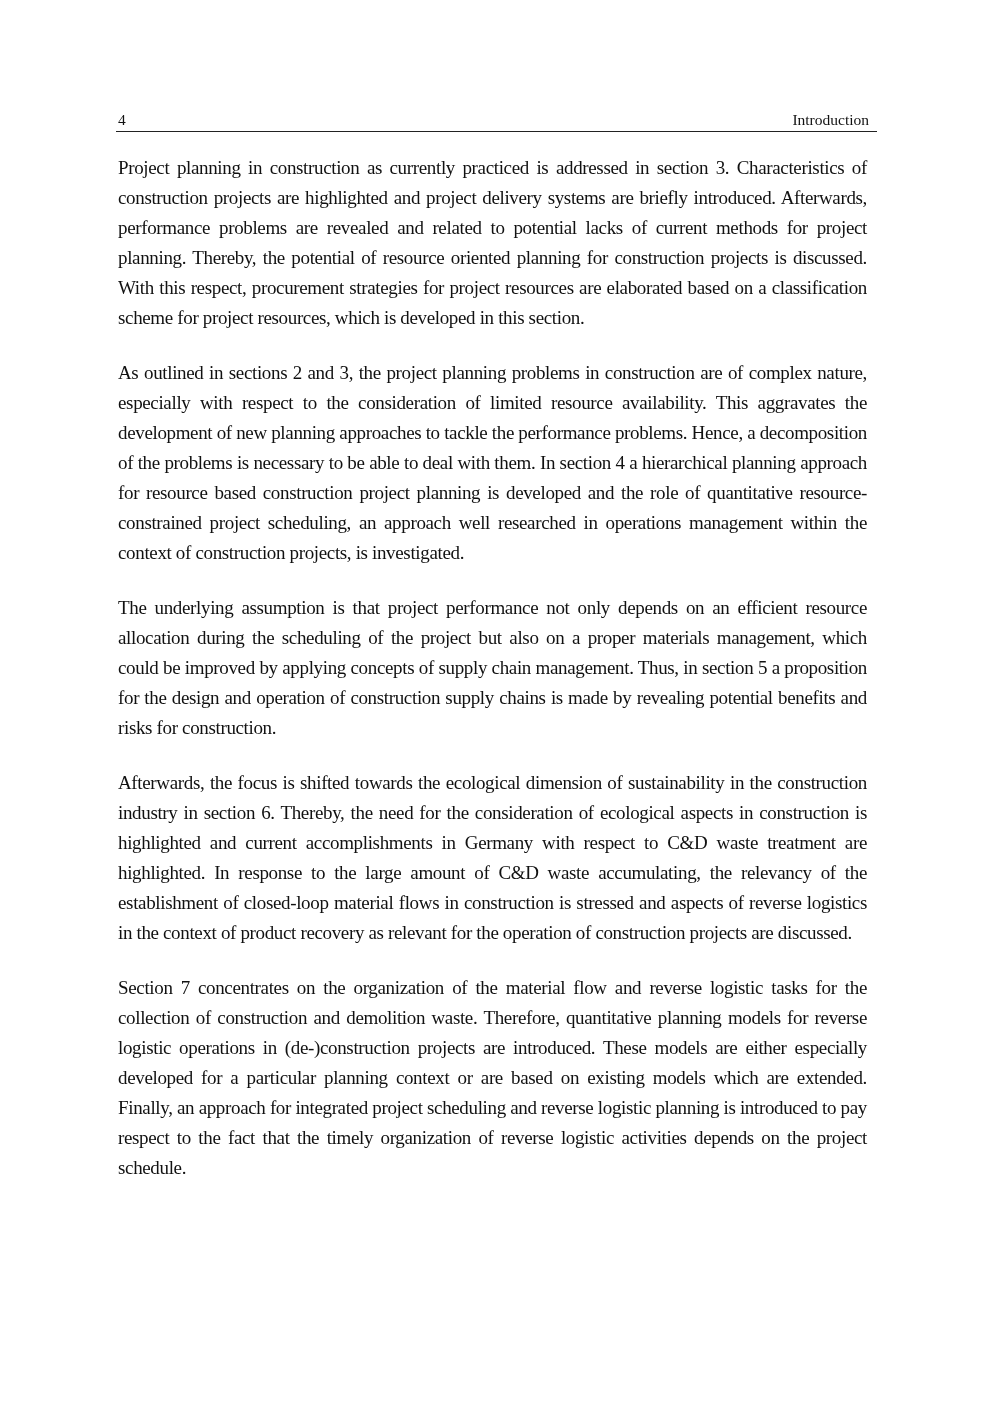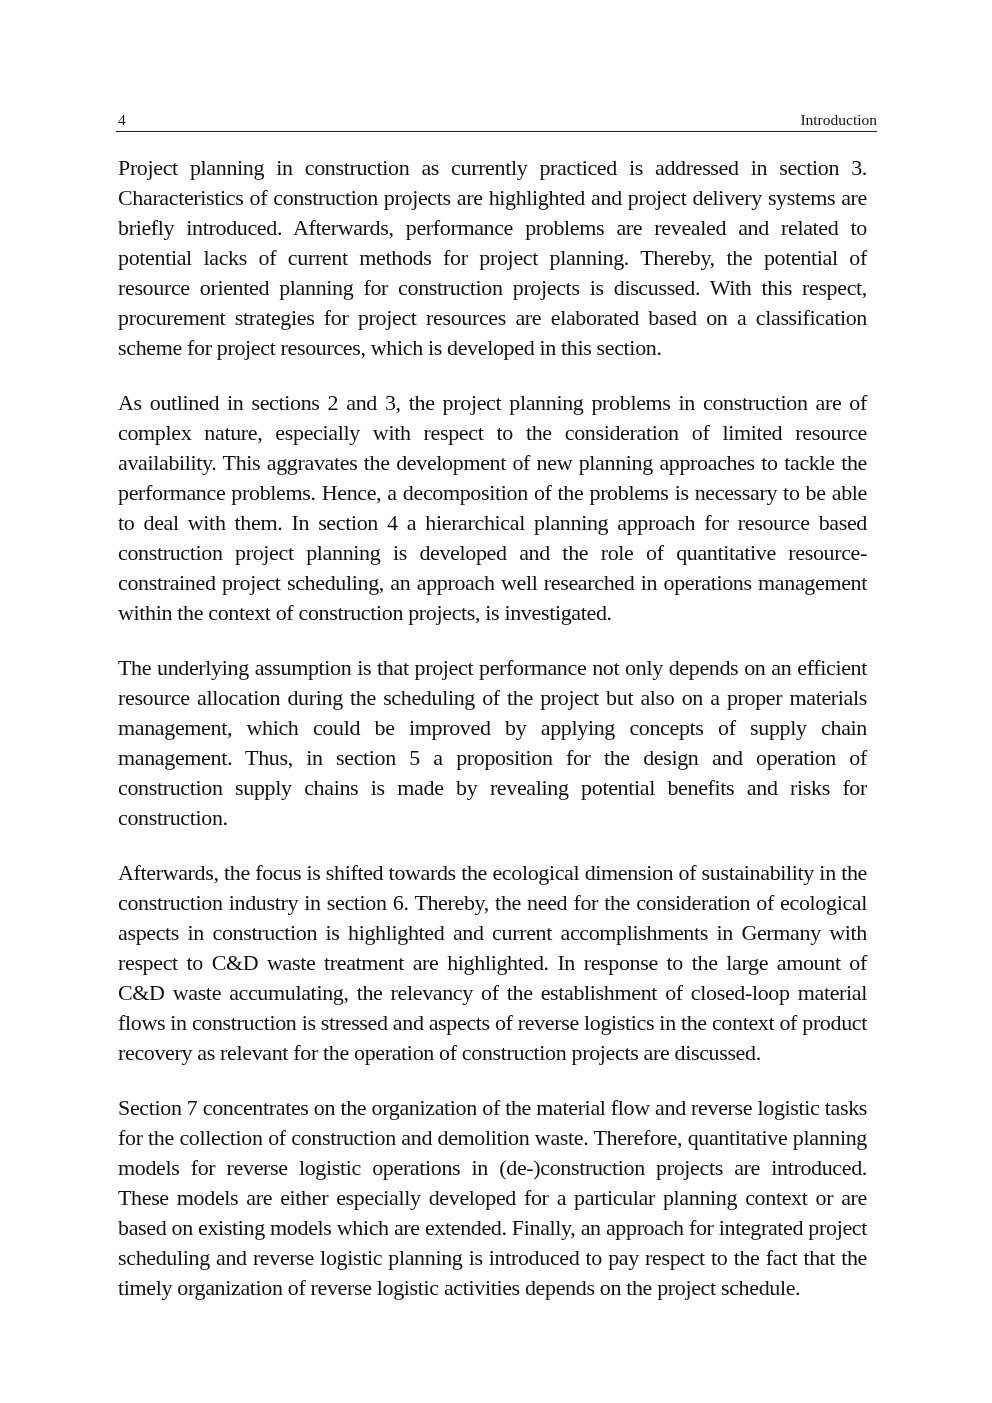--- a/index.html
+++ b/index.html
@@ -25,32 +25,32 @@
       font-size: 15.5px;
       line-height: 20px;
     }
     .page-number {
       position: absolute;
       left: 2px;
       top: 0;
     }
     .running-title {
       position: absolute;
-      right: 0;
+      right: 8px;
       top: 0;
     }
     .body-text {
       position: absolute;
       left: 118px;
       top: 153px;
       width: 757px;
     }
     .para {
       margin: 0 8px 25px 0;
-      font-size: 22px;
+      font-size: 19px;
       line-height: 30px;
       text-align: justify;
       letter-spacing: -0.35px;
       word-spacing: 0px;
     }
   </style>
 </head>
 <body>
 
 <div class="page-header">

